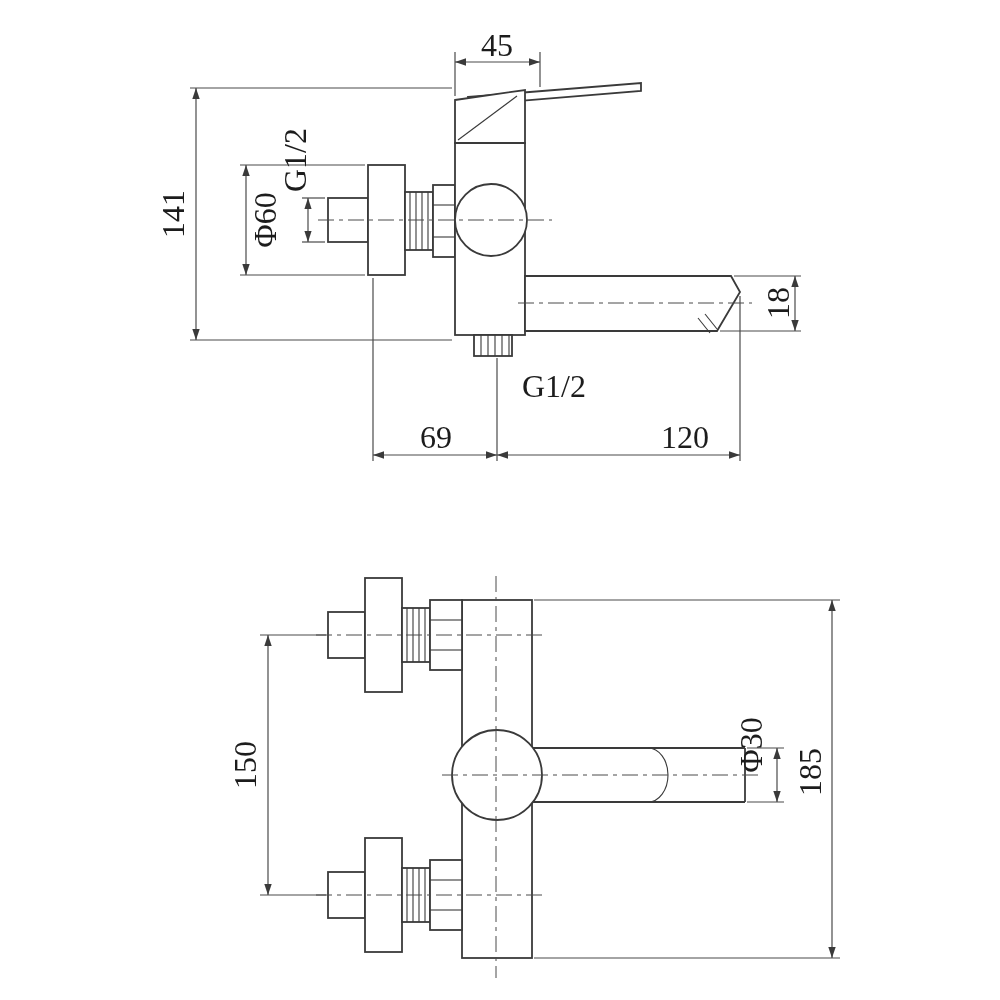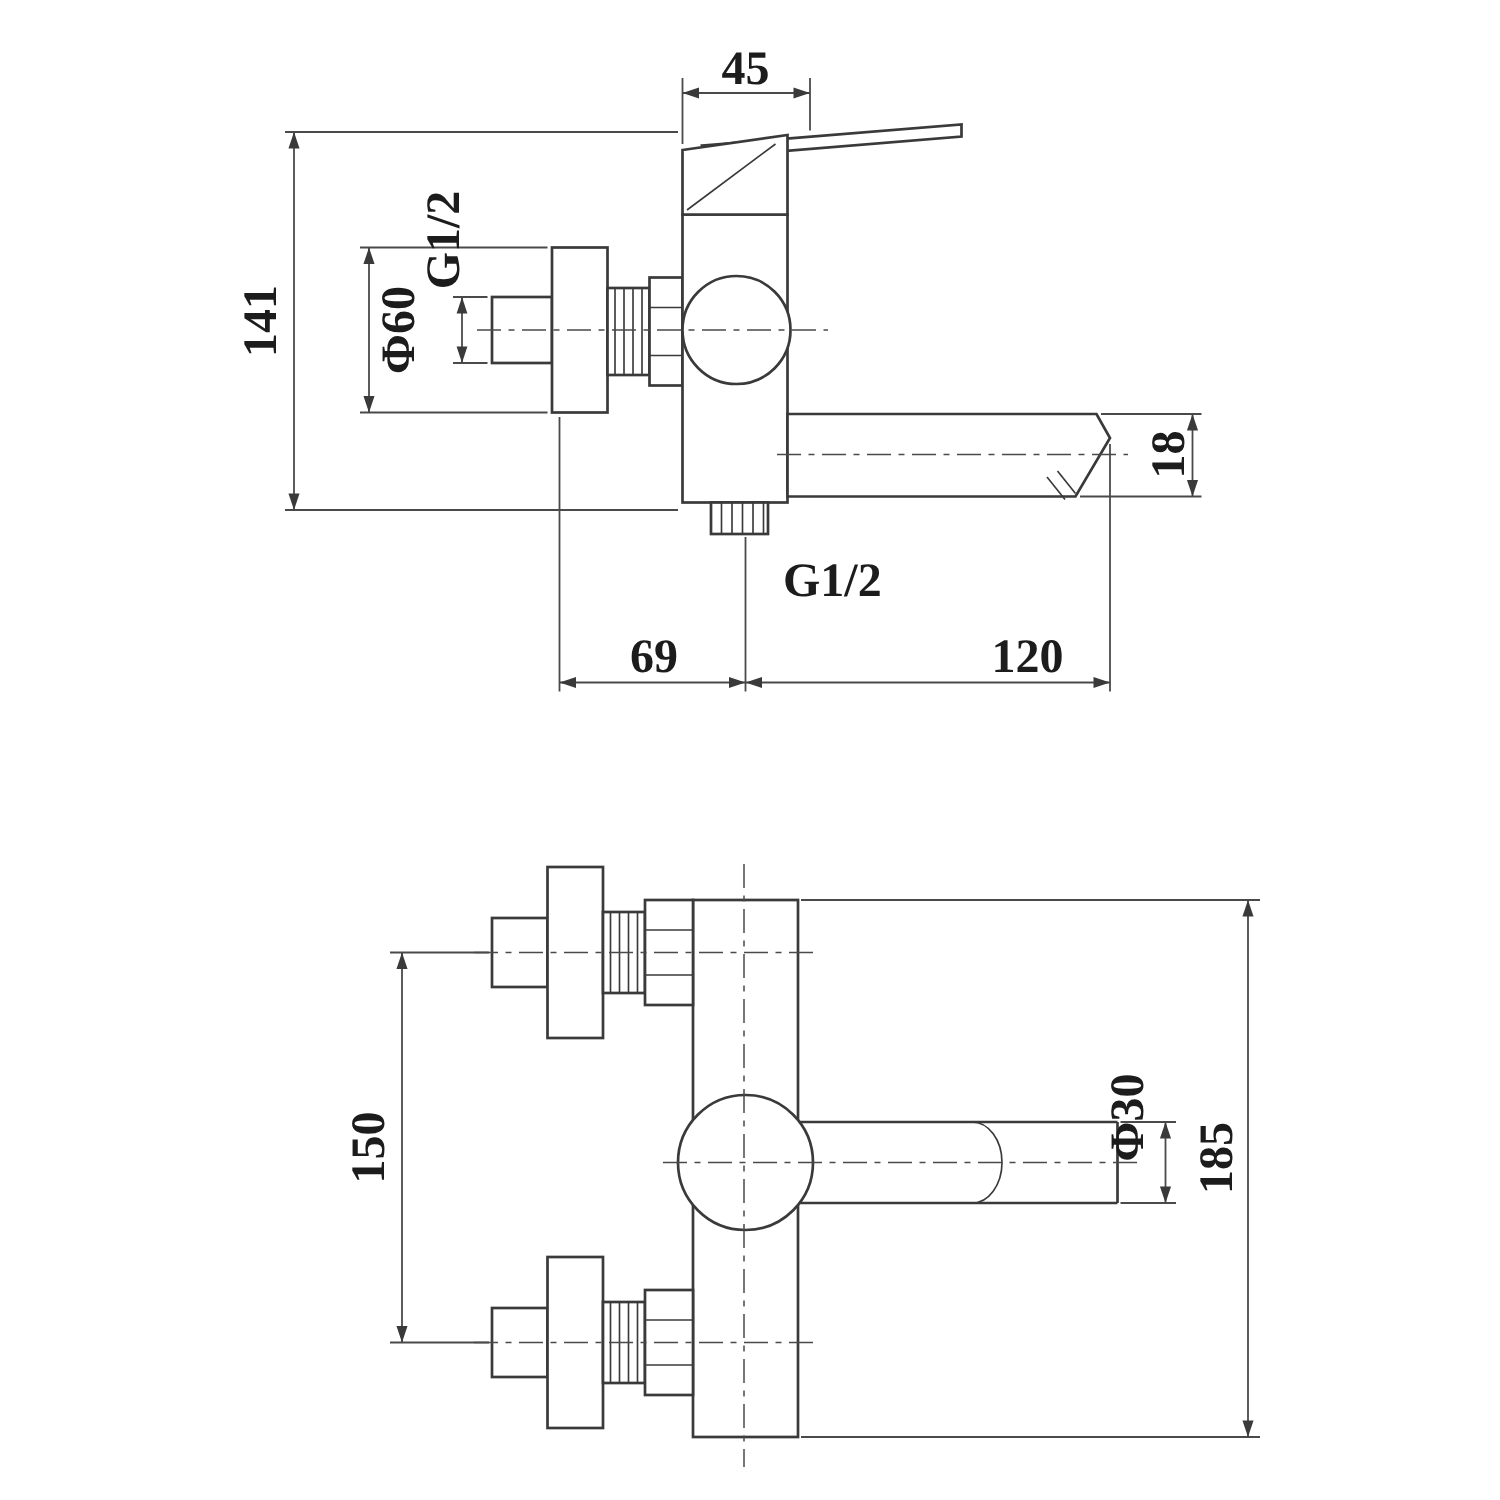--- a/index.html
+++ b/index.html
@@ -1,16 +1,16 @@
 <!DOCTYPE html>
 <html><head>
 <meta charset="utf-8">
 <style>
   html,body{margin:0;padding:0;background:#ffffff;}
-  .stage{width:871px;height:1000px;background:#ffffff;position:relative;overflow:hidden;font-weight:bold;}
+  .stage{width:871px;height:1000px;background:#ffffff;position:relative;overflow:hidden;}
   svg{display:block;}
   .ol  { fill:none;    stroke:#3a3a3a; stroke-width:1.8; stroke-linecap:butt; }
   .olf { fill:#ffffff; stroke:#3a3a3a; stroke-width:1.8; }
   .thin{ fill:none;    stroke:#3a3a3a; stroke-width:1.1; }
   .dim { fill:none;    stroke:#4a4a4a; stroke-width:1.2; }
   .cl  { fill:none;    stroke:#4a4a4a; stroke-width:1;   stroke-dasharray:16 5 4 5; }
   .ah  { fill:#3a3a3a; stroke:none; }
   .dtxt{ font-family:"Liberation Serif","DejaVu Serif",serif; font-size:32px; fill:#1c1c1c; }
 </style>
 </head>

